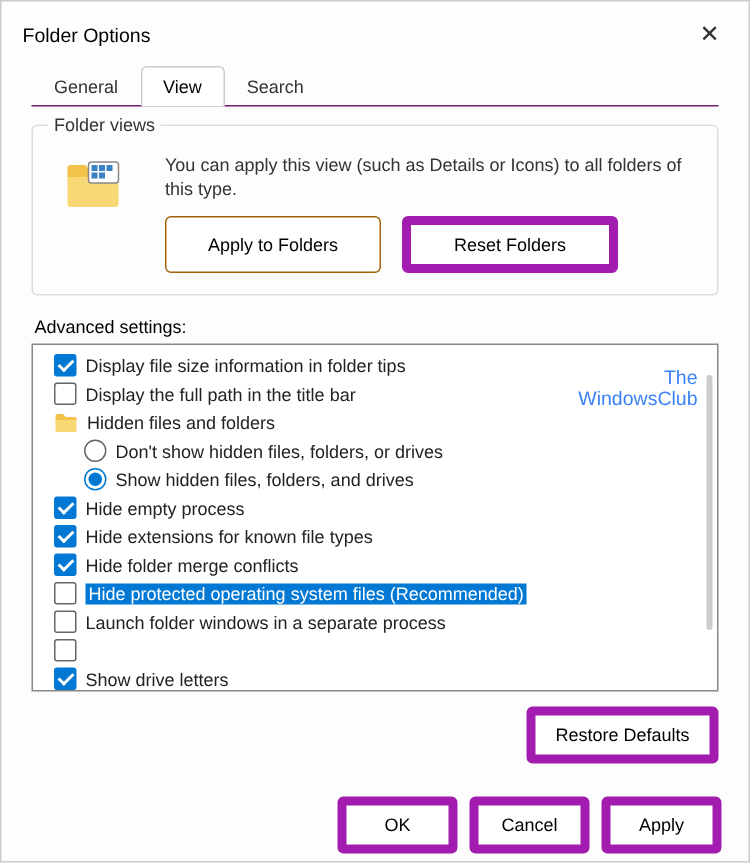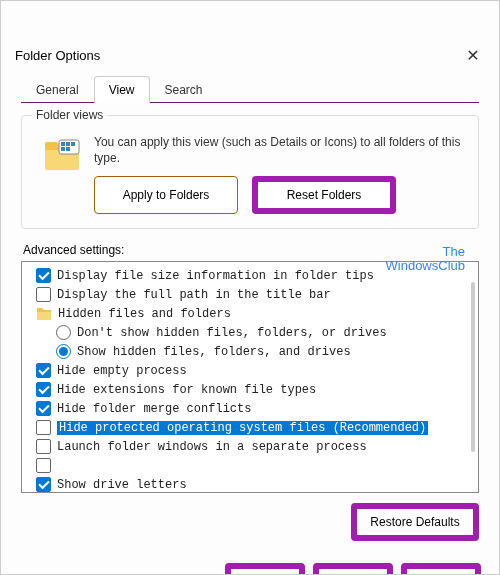--- a/index.html
+++ b/index.html
@@ -11,21 +11,20 @@
       background: #fdfdfd;
       color: #000;
       position: relative;
       border: 1px solid #ccc;
     }
     .titlebar {
       display: flex;
       justify-content: space-between;
       align-items: center;
       padding: 10px 14px 8px 14px;
-      margin-top: 32px;
     }
     .titlebar .title { font-size: 13px; }
     .close-btn {
       font-size: 16px;
       width: 24px;
       height: 24px;
       display: flex;
       align-items: center;
       justify-content: center;
       cursor: default;
@@ -64,21 +63,21 @@
       position: absolute;
       top: -8px;
       left: 10px;
       background: #fdfdfd;
       padding: 0 4px;
       font-size: 12px;
       color: #333;
     }
     .folder-views-body {
       display: flex;
-      gap: 12px;
+      gap: 28px;
       align-items: flex-start;
     }
     .folder-icon {
       width: 40px;
       height: 40px;
       flex-shrink: 0;
       margin-left: 6px;
     }
     .fv-right { flex: 1; }
     .fv-text {
@@ -128,21 +127,21 @@
     }
     .row {
       display: flex;
       align-items: center;
       gap: 6px;
       height: 19px;
       font-size: 12px;
       color: #222;
     }
     .row.indent-1 { padding-left: 20px; }
-    .row-label { white-space: nowrap; font-family: Liberation Mono, monospace; }
+    .row-label { white-space: nowrap; }
     .row.highlighted .row-label {
       background: #0078d4;
       color: #fff;
       padding: 0 2px;
     }
     .checkbox {
       width: 15px;
       height: 15px;
       border: 1px solid #666;
       border-radius: 2px;
@@ -327,14 +326,14 @@
 </div>
 
 <div class="watermark">
   <div>The</div>
   <div>WindowsClub</div>
 </div>
 
 <div class="footer">
   <button class="btn small">OK</button>
   <button class="btn small">Cancel</button>
-  <button class="btn small">Icons</button>
+  <button class="btn small">Apply</button>
 </div>
 
 </body></html>

